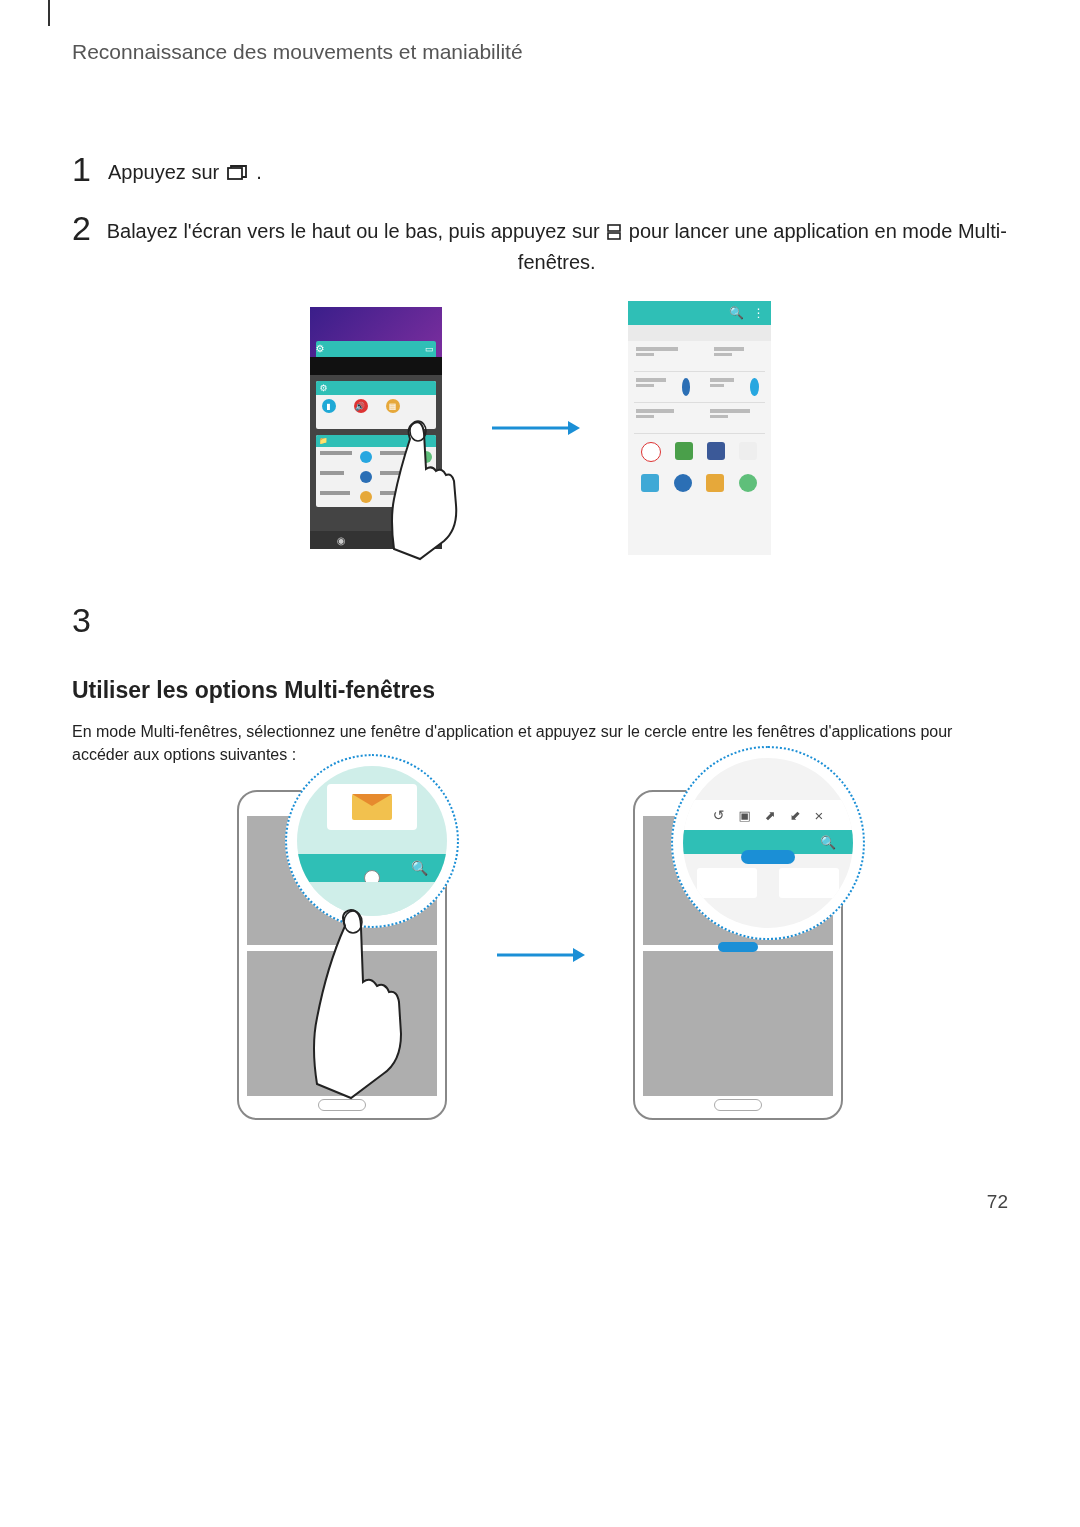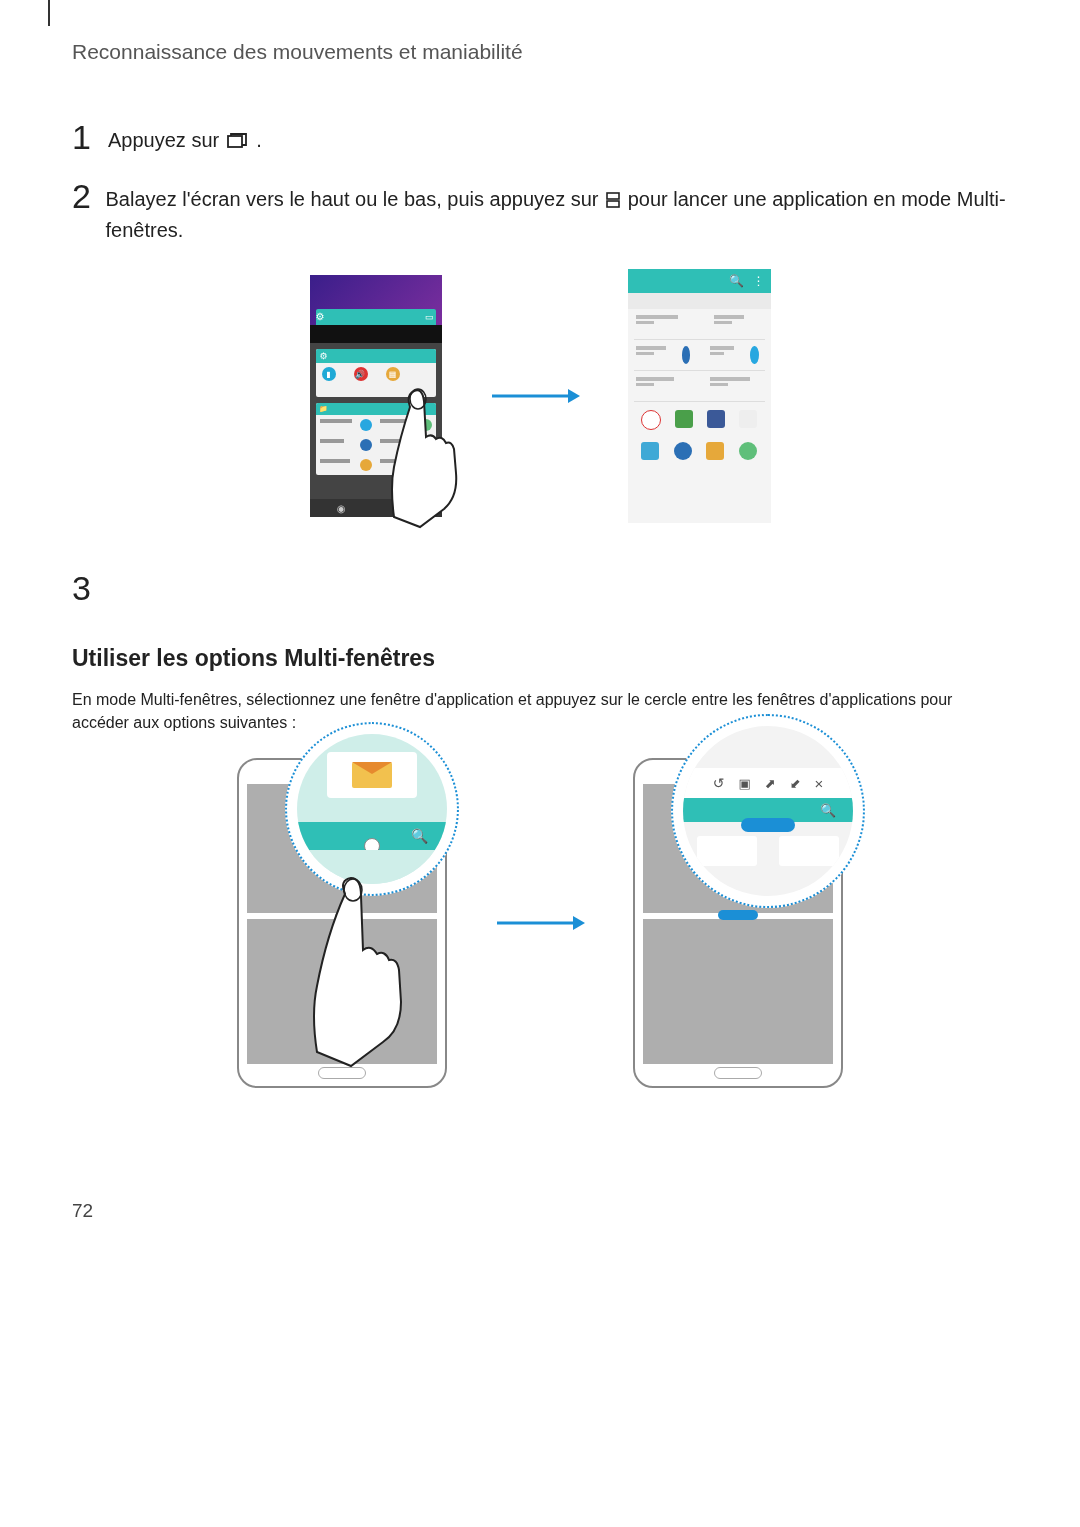--- a/index.html
+++ b/index.html
@@ -18,21 +18,21 @@
     position: absolute;
     top: 0;
     left: 48px;
     width: 2px;
     height: 26px;
     background: #333;
   }
   .header {
     font-size: 21px;
     color: #555;
-    margin-bottom: 56px;
+    margin-bottom: 88px;
     font-weight: 400;
   }
   .section-title {
     font-size: 24px;
     font-weight: 700;
     margin-bottom: 28px;
     line-height: 1.35;
   }
   .sub-title {
     font-size: 23px;
@@ -50,20 +50,21 @@
   .step-num {
     font-size: 34px;
     font-weight: 400;
     width: 32px;
     margin-right: 4px;
     line-height: 1;
     font-family: Arial, sans-serif;
   }
   .step-text {
     padding-top: 6px;
+    text-align: center;
   }
   .inline-icon {
     display: inline-block;
     vertical-align: -2px;
     margin: 0 2px;
   }
   .body-text {
     font-size: 16px;
     line-height: 1.45;
     margin-bottom: 24px;
@@ -156,24 +157,24 @@
     position:relative;
     overflow:visible;
   }
   .zoom-circle {
     position:absolute;
     border:2px dotted #1b8fd6;
     border-radius:50%;
     background:#fff;
   }
   .page-num {
-    text-align:left;
+    text-align:right;
     font-size:19px;
     color:#444;
-    margin-top:112px;
+    margin-top:71px;
   }
 </style>
 </head>
 <body>
 
 <div class="tab-mark"></div>
 
 <div class="page">
 
   <div class="header">Reconnaissance des mouvements et maniabilité</div>

